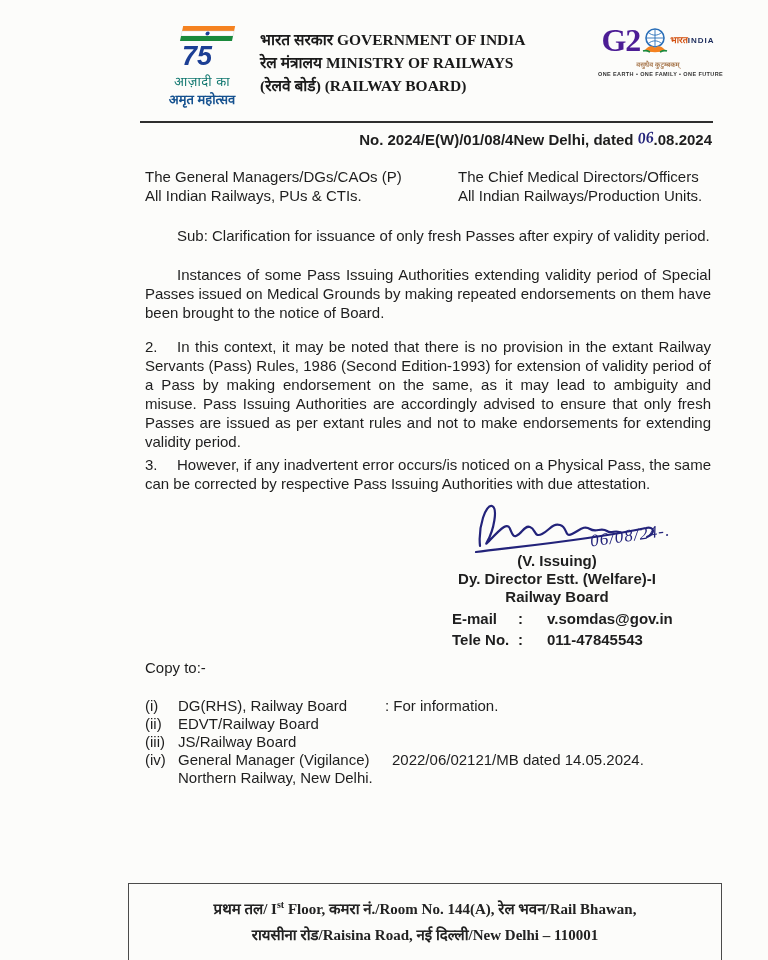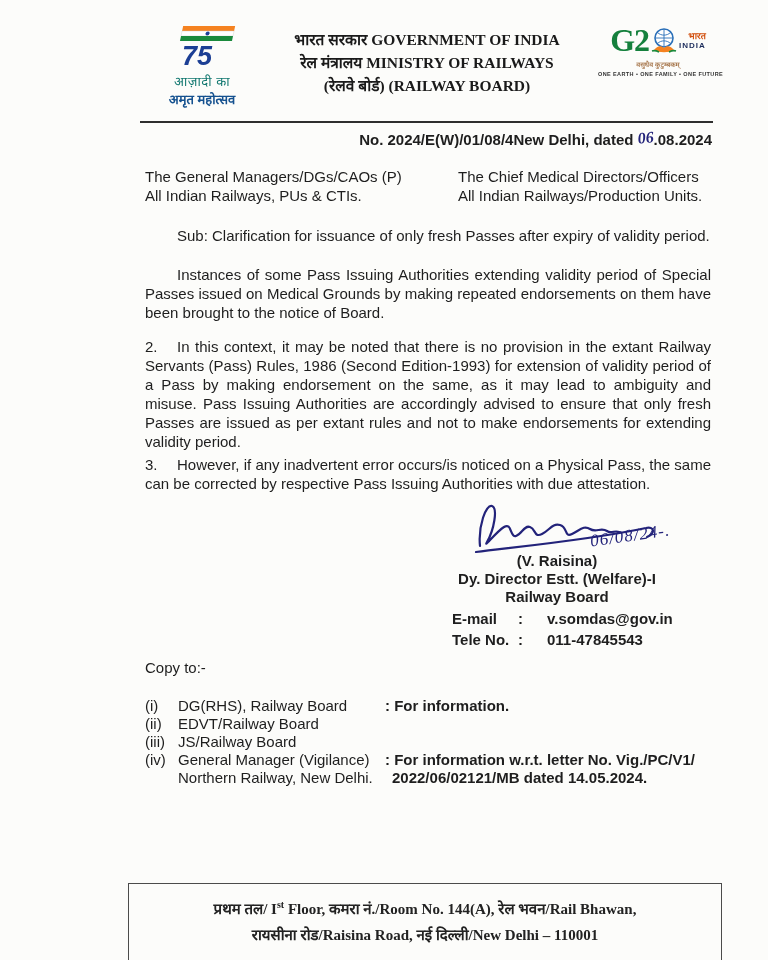--- a/index.html
+++ b/index.html
@@ -11,27 +11,27 @@
     background: #fcfcfa;
     font-family: "Liberation Sans", sans-serif;
     color: #1e1e1e;
     overflow: hidden;
   }
 
   
   .logo75 { position: absolute; left: 138px; top: 22px; width: 128px; text-align: center; }
   .logo75 .l75-line1 { font-size: 13px; font-weight: normal; color: #0f766e; letter-spacing: .5px; }
   .logo75 .l75-line2 { font-size: 13px; font-weight: bold; color: #15518f; }
-  .ministry { position: absolute; left: 260px; top: 28px; width: 334px; text-align: center;
+  .ministry { position: absolute; left: 260px; top: 28px; width: 334px; 
               font-family: "Liberation Serif", serif; font-weight: bold; color: #1a1a1a; }
   .ministry div { font-size: 15.5px; line-height: 23px; white-space: nowrap; }
   .g20 { position: absolute; left: 598px; top: 22px; width: 120px; text-align: center; }
   .g20-row { display: flex; align-items: center; justify-content: center; gap: 2px; }
-  .g20-g { font-family: "Liberation Serif", serif; font-size: 32px; font-weight: bold; color: #15803d; letter-spacing: -1px; }
-  .g20-stack { display: flex; flex-direction: column; line-height: 9px; text-align: right; margin-left: 0; }
+  .g20-g { font-family: "Liberation Serif", serif; font-size: 32px; font-weight: bold; color: #4c1d95; letter-spacing: -1px; }
+  .g20-stack { display: flex; flex-direction: row; line-height: 9px; text-align: left; margin-left: 0; }
   .g20-bharat { font-size: 9px; font-weight: bold; color: #d2500f; }
   .g20-india { font-size: 8px; font-weight: bold; color: #1c2c5b; letter-spacing: 1px; }
   .g20-vasu { font-size: 7px; color: #8a4a12; margin-top: 1px; }
   .g20-tagline { font-size: 5.5px; font-weight: bold; color: #333; letter-spacing: .4px; margin-top: 2px; white-space: nowrap; }
 
   .rule { position: absolute; left: 140px; right: 55px; top: 121px; border-top: 2px solid #2e2e2e; }
 
   
   .ref-row { position: absolute; left: 145px; right: 56px; top: 131px;
              display: flex; justify-content: flex-end; font-weight: bold; font-size: 15px; }
@@ -64,21 +64,21 @@
                  font-size: 15px; line-height: 21px; }
   .sig-contact .lbl { display: inline-block; width: 66px; }
   .sig-contact .val { margin-left: 24px; }
 
   
   .copy-head { position: absolute; left: 145px; top: 659px; font-size: 15px; }
   .copy-list { position: absolute; left: 145px; right: 50px; top: 697px; font-size: 15px; line-height: 18px; }
   .copy-row { display: flex; align-items: flex-start; }
   .c-num { width: 33px; flex: 0 0 33px; }
   .c-to  { width: 207px; flex: 0 0 207px; }
-  .c-note { flex: 1; font-weight: bold; }
+  .c-note { flex: 1; }
   .c-note .note2 { padding-left: 7px; }
 
   
   .footer-box { position: absolute; left: 128px; right: 46px; top: 883px; height: 85px;
                 border: 1.5px solid #4b4b4b; text-align: center;
                 font-family: "Liberation Serif", serif; font-weight: bold;
                 font-size: 15px; line-height: 26px; padding-top: 8px; color: #222; }
   sup { font-size: 10px; }
 </style>
 </head>
@@ -161,21 +161,21 @@
 
   <svg class="sig-svg" width="210" height="62" viewBox="0 0 210 62" aria-hidden="true">
     <g stroke="#23237a" stroke-width="2.2" fill="none" stroke-linecap="round">
       <path d="M10 50 C8 30 16 8 22 10 C28 12 24 34 17 46 C13 53 26 36 34 31 C42 26 40 42 46 40 C52 38 54 29 60 31 C66 33 64 42 72 38 C80 34 82 27 90 29 C98 31 94 42 102 38 C110 34 114 29 120 33 C126 37 131 31 137 35 C141 38 145 34 149 36"></path>
       <path d="M6 56 C45 51 120 44 176 32 C184 30 186 37 177 41"></path>
     </g>
   </svg>
   <div class="sig-hand-date hand">06/08/24-.</div>
 
   <div class="sig-block">
-    <div>(V. Raisina)</div>
+    <div>(V. Issuing)</div>
     <div>Dy. Director Estt. (Welfare)-I</div>
     <div>Railway Board</div>
   </div>
 
   <div class="sig-contact">
     <div>
       <span class="lbl">E-mail</span><span>:</span><span class="val">v.somdas@gov.in</span>
     </div>
     <div>
       <span class="lbl">Tele No.</span><span>:</span><span class="val">011-47845543</span>
@@ -200,21 +200,20 @@
       <span class="c-to">JS/Railway Board</span>
       <span class="c-note"></span>
     </div>
     <div class="copy-row">
       <span class="c-num">(iv)</span>
       <span class="c-to">
         <div>General Manager (Vigilance)</div>
         <div>Northern Railway, New Delhi.</div>
       </span>
       <span class="c-note">
-        <div>: For information w.r.t. letter No. Vig./PC/V1/</div>
         <div class="note2">2022/06/02121/MB dated 14.05.2024.</div>
       </span>
     </div>
   </div>
 
   <div class="footer-box">
     <div><span>प्रथम तल/ I</span><sup>st</sup><span> Floor,  कमरा नं./Room No. 144(A), रेल भवन/Rail Bhawan,</span></div>
     <div>रायसीना रोड/Raisina Road,  नई दिल्ली/New Delhi – 110001</div>
   </div>
 

